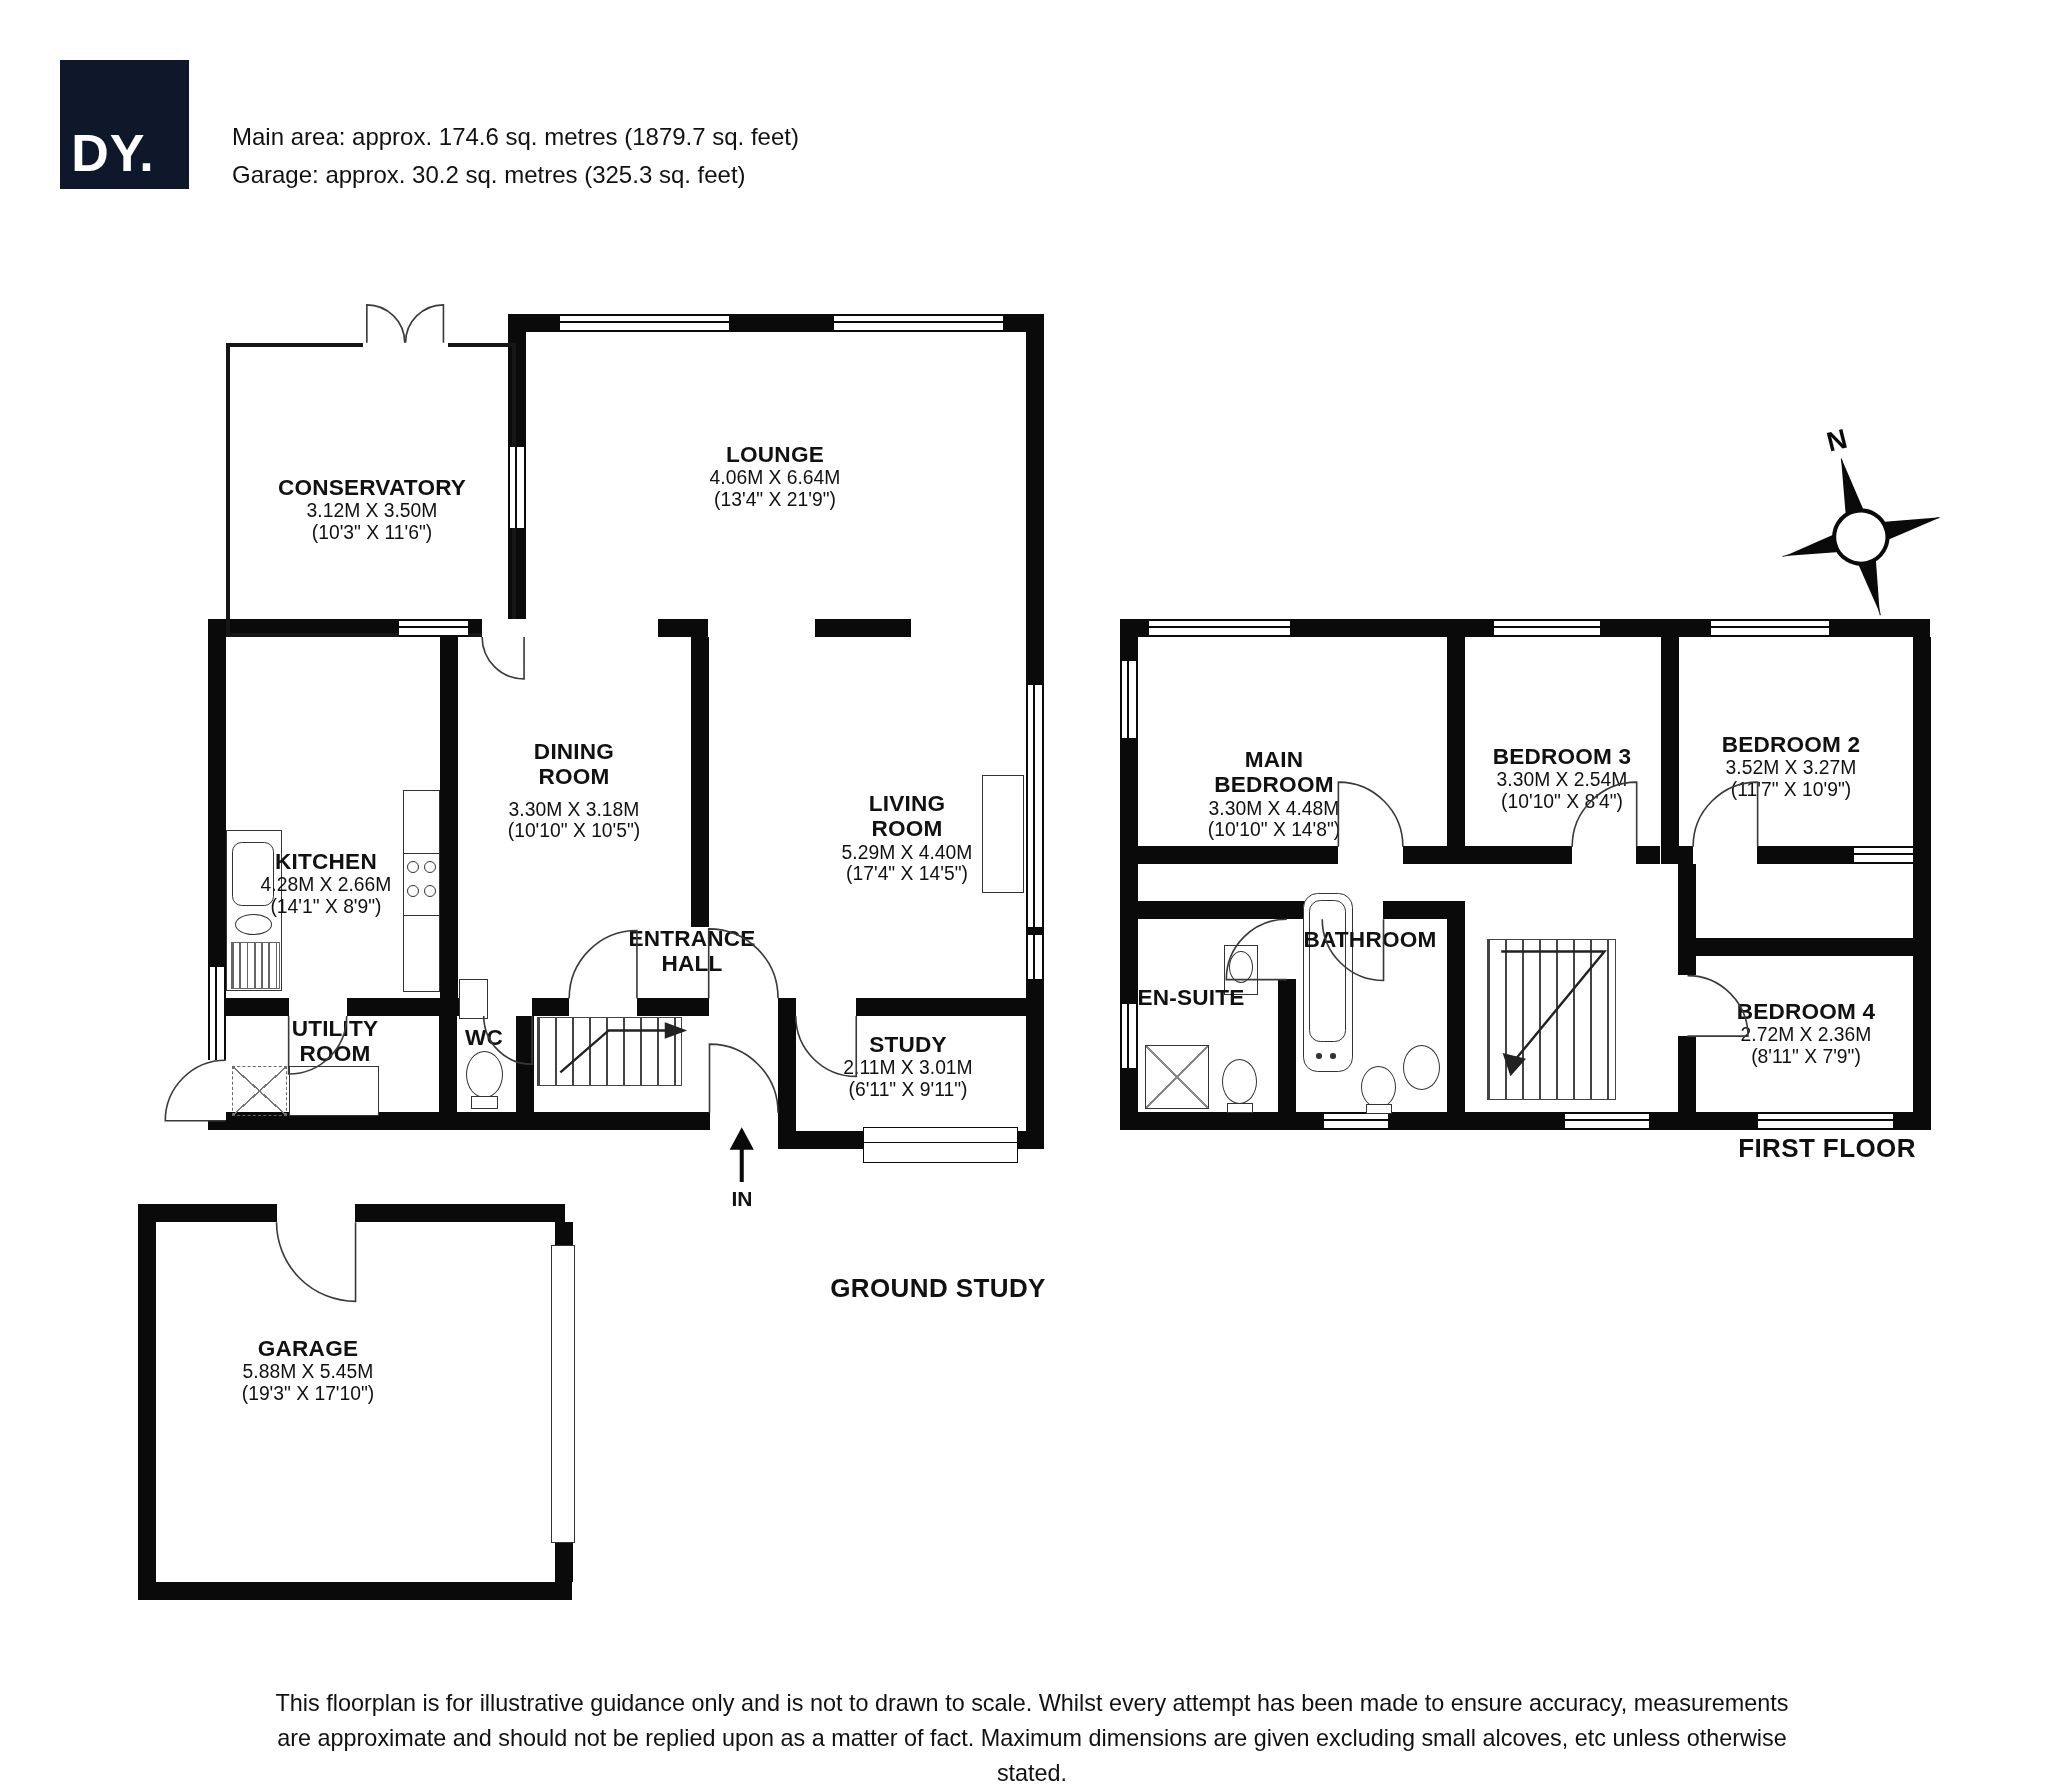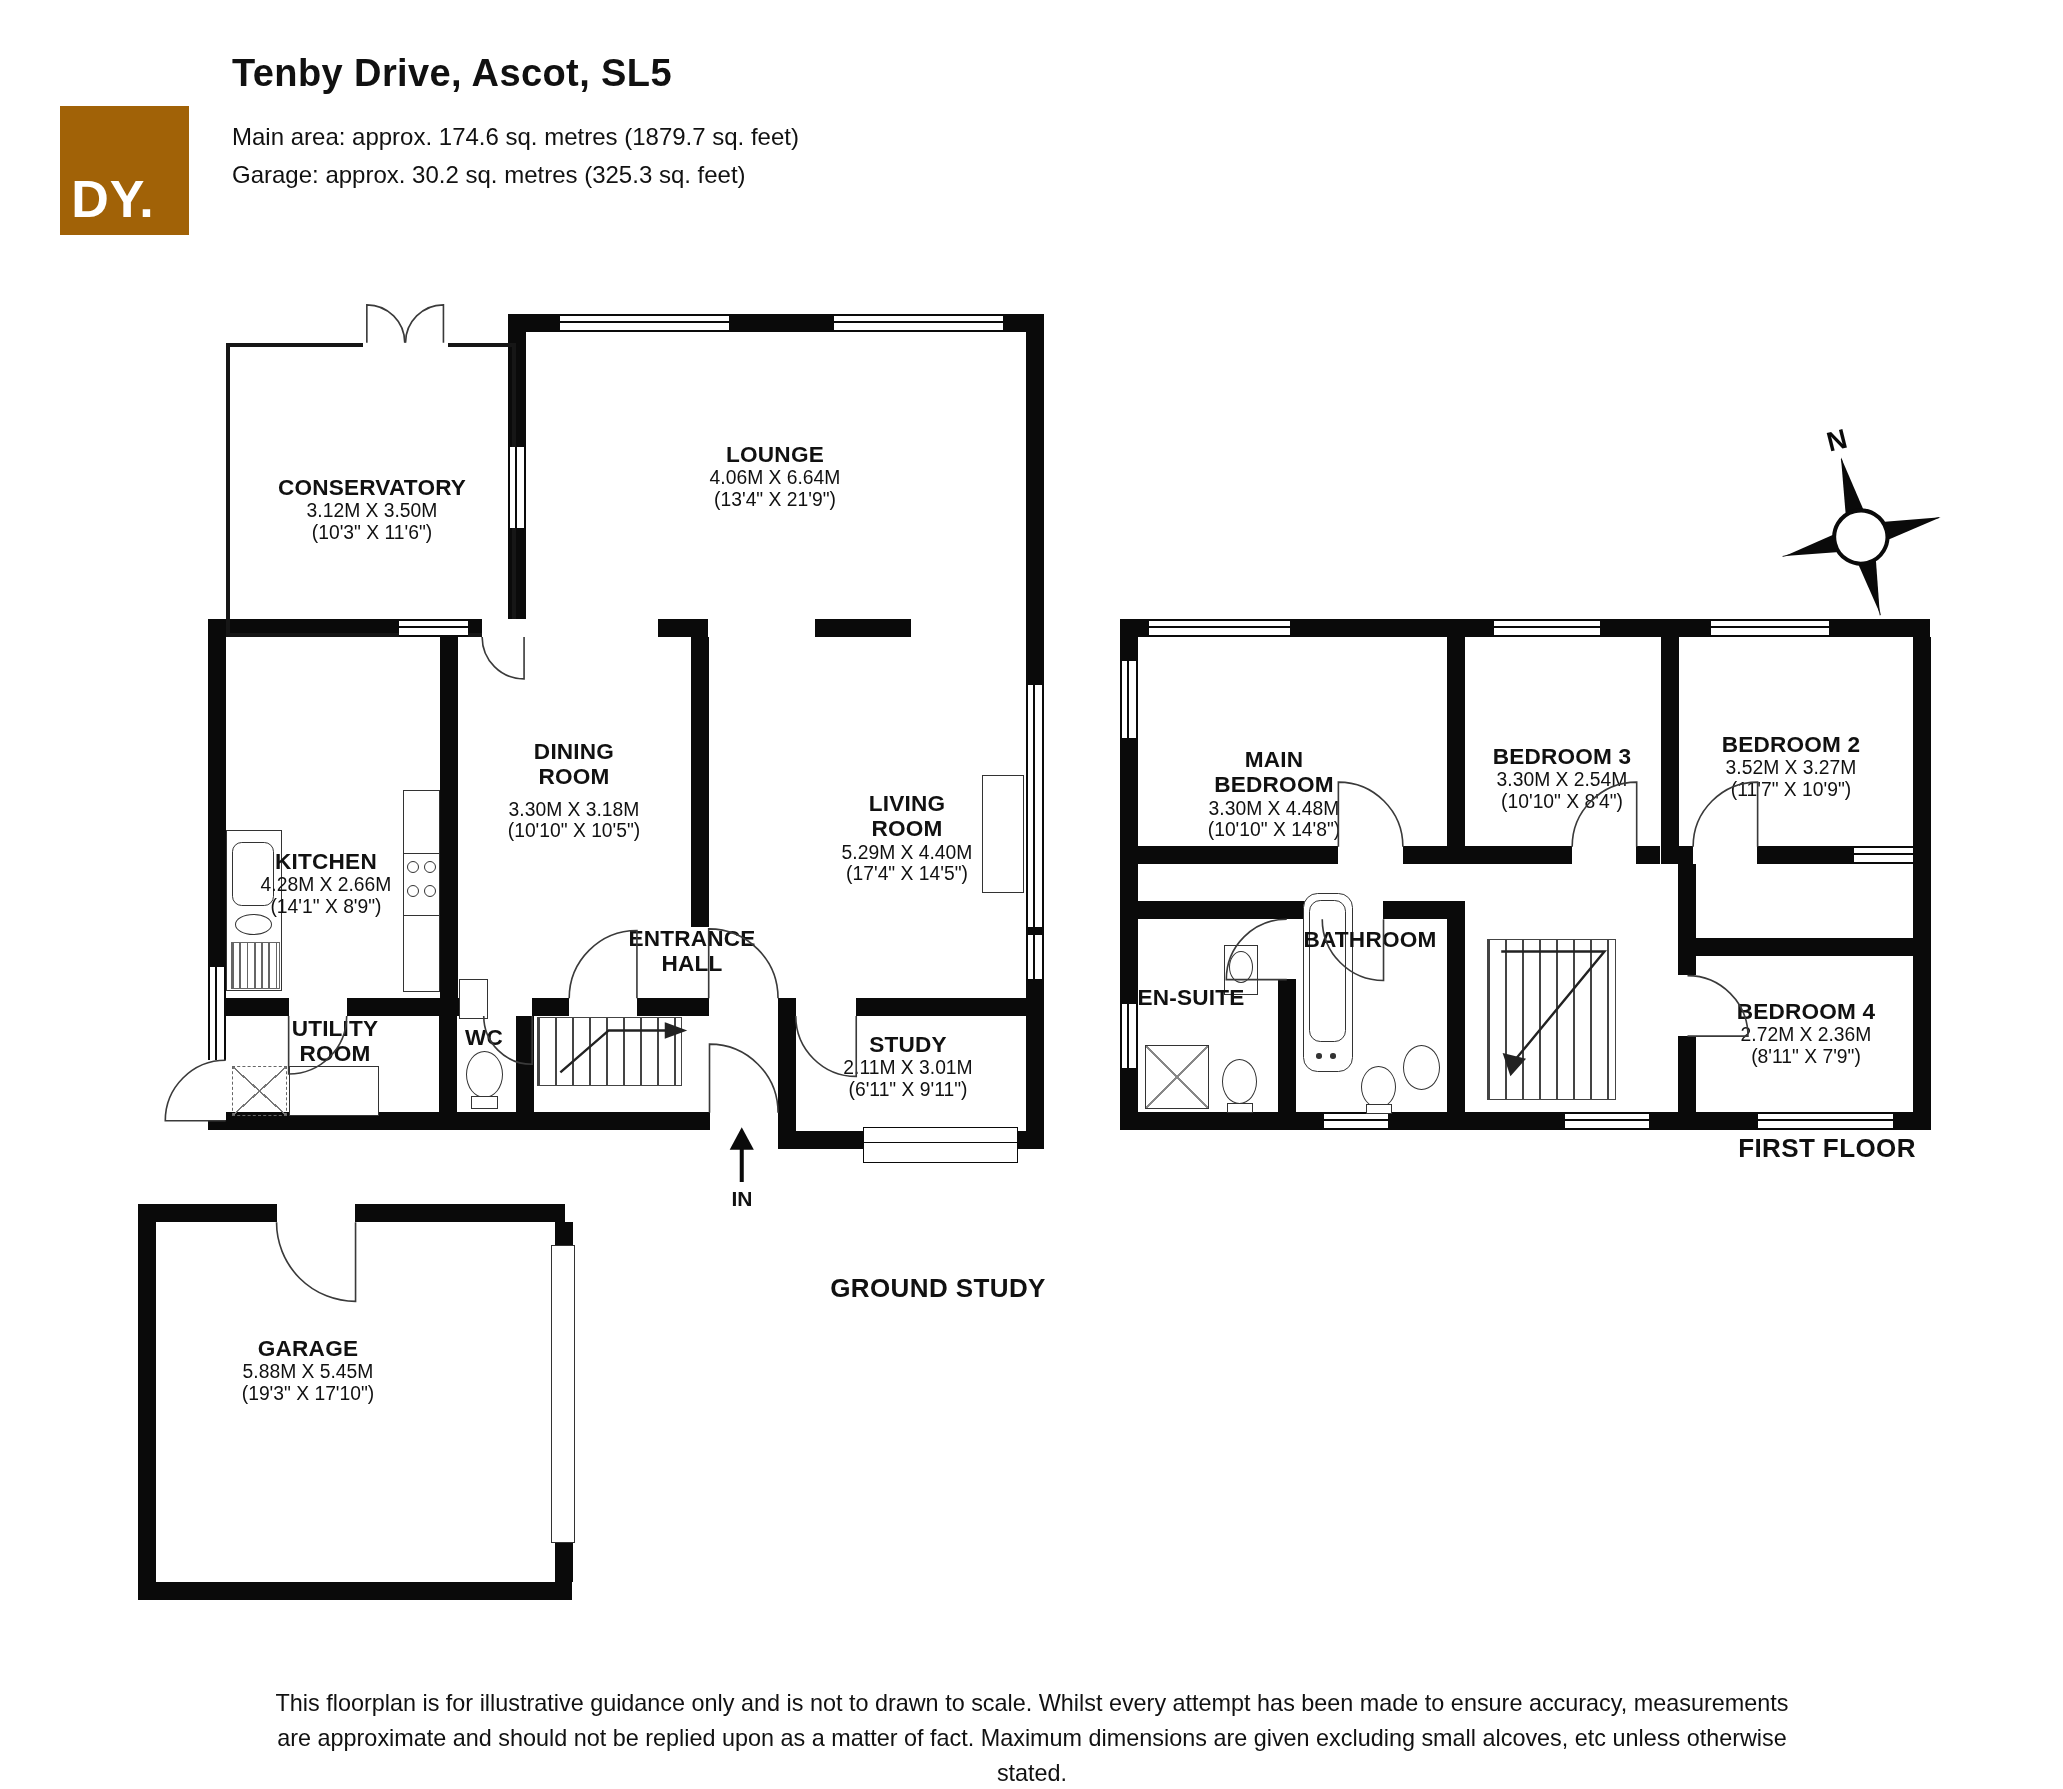--- a/index.html
+++ b/index.html
@@ -40,24 +40,23 @@
   .plan-title{position:absolute;transform:translate(-50%,-50%);font-size:26px;font-weight:700;letter-spacing:0.4px;white-space:nowrap;}
   #in-label{position:absolute;transform:translate(-50%,0);font-size:21px;font-weight:700;}
   #disclaimer{position:absolute;left:266px;top:1686px;width:1532px;font-size:23.4px;line-height:1.5;text-align:center;}
   #overlay{position:absolute;left:0;top:0;}
 </style>
 </head>
 <body>
 
 <div id="page">
 
-  <div id="logo" style="background:#a16207;margin-top:46px;">
+  <div id="logo" style="background:#0f172a;">
     <span>DY.</span>
   </div>
-  <div id="title">Tenby Drive, Ascot, SL5</div>
   <div id="areas">
     <div>Main area: approx. 174.6 sq. metres (1879.7 sq. feet)</div>
     <div>Garage: approx. 30.2 sq. metres (325.3 sq. feet)</div>
   </div>
 
   <div class="w" style="left:508px;top:314px;width:536px;height:18px"></div>
   <div class="w" style="left:1026px;top:314px;width:18px;height:834px"></div>
   <div class="w" style="left:508px;top:332px;width:18px;height:305px"></div>
   <div class="w" style="left:658px;top:619px;width:50px;height:18px"></div>
   <div class="w" style="left:815px;top:619px;width:96px;height:18px"></div>

